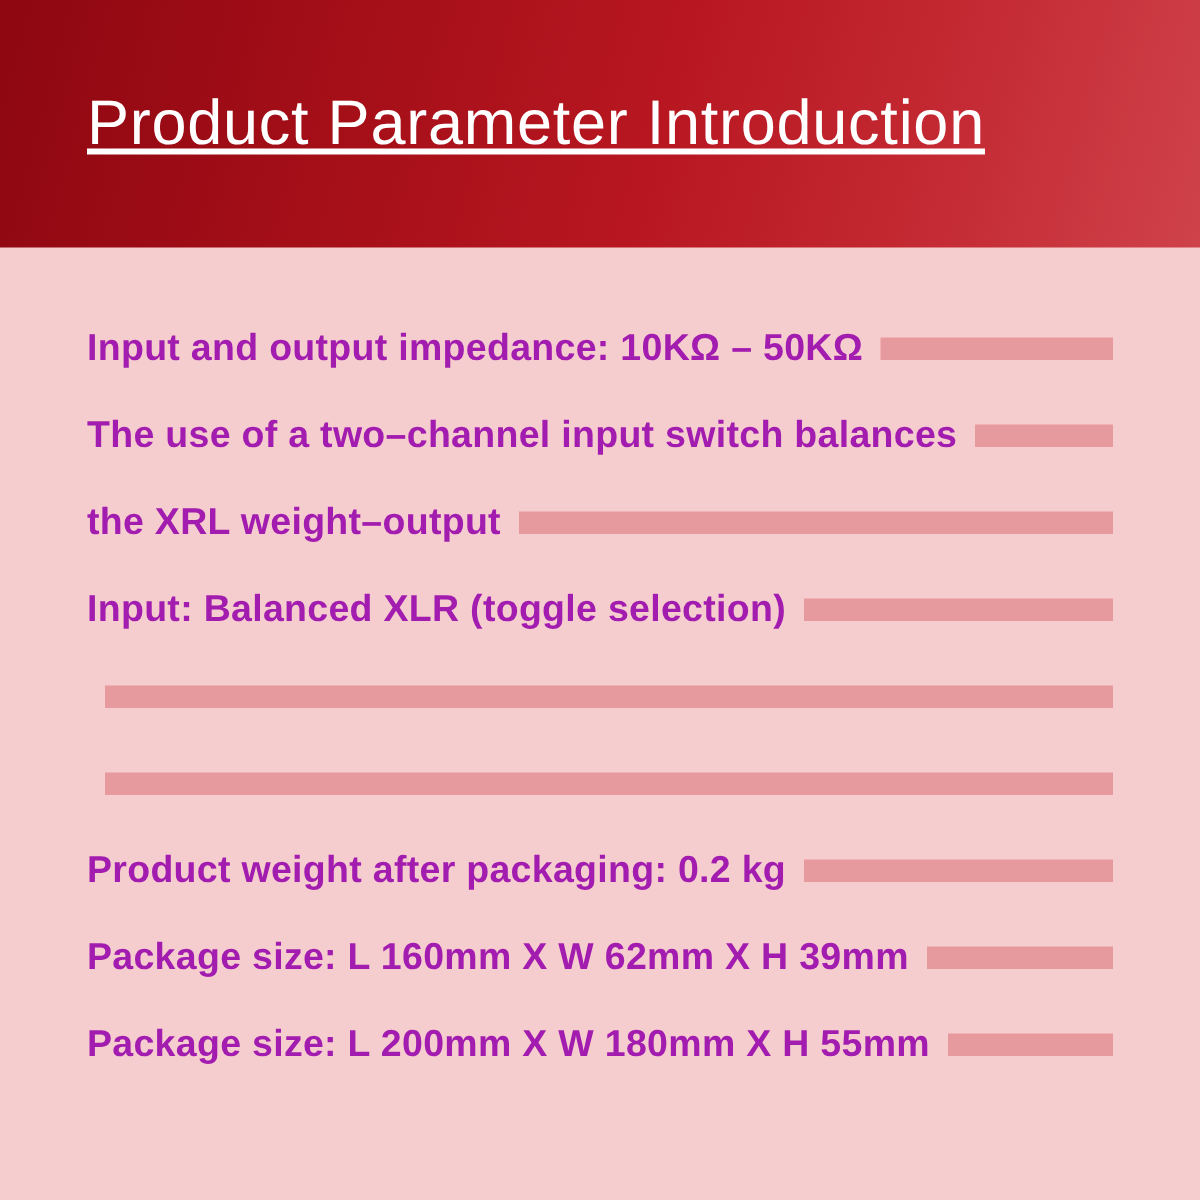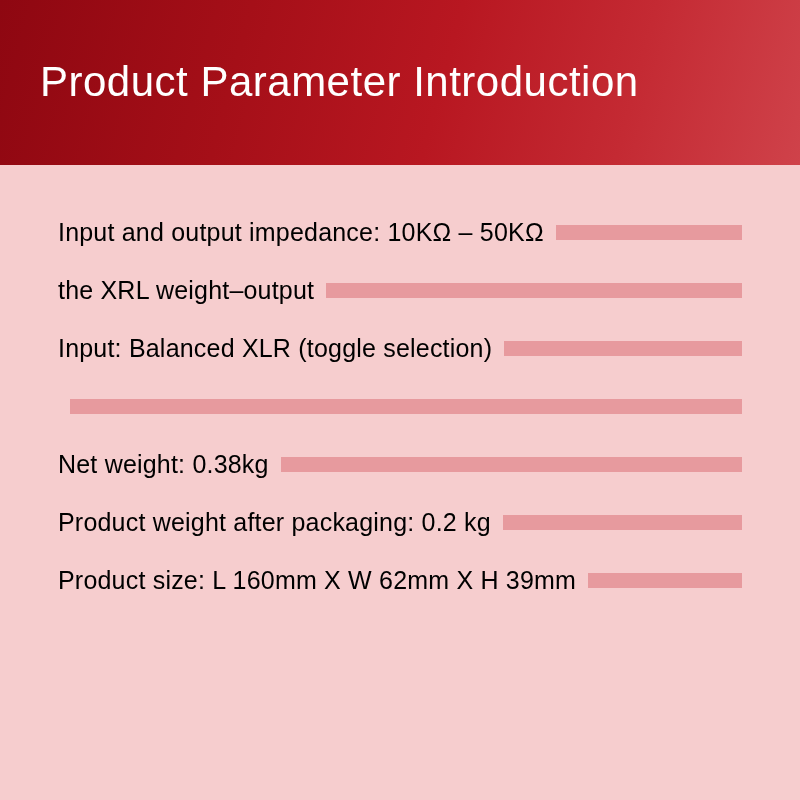--- a/index.html
+++ b/index.html
@@ -26,36 +26,37 @@
     height: 165px;
     background: linear-gradient(105deg, #8e0711 0%, #a50f18 30%, #b81721 55%, #c42a33 78%, #cf424a 100%);
     display: flex;
     align-items: center;
   }
   .header-title {
     color: #ffffff;
     font-size: 42px;
     font-weight: 400;
     letter-spacing: 0.5px;
-    padding-left: 40px;
+    padding-left: 58px;
     line-height: 1.1;
     white-space: nowrap;
+    text-decoration: underline;
   }
   .spec-list {
     padding: 38px 58px 0 58px;
   }
   .spec-row {
     display: flex;
     align-items: center;
     height: 58px;
   }
   .spec-text {
     font-size: 25px;
-    color: #000000;
-    font-weight: 400;
+    color: #a21caf;
+    font-weight: 700;
     white-space: nowrap;
     letter-spacing: 0.2px;
   }
   .spec-bar {
     flex: 1 1 auto;
     height: 15px;
     background: #e79a9e;
     margin-left: 12px;
     min-width: 4px;
   }
@@ -69,45 +70,52 @@
     <div class="header-title">Product Parameter Introduction</div>
   </div>
 
   <div class="spec-list">
 
     <div class="spec-row">
       <span class="spec-text">Input and output impedance: 10KΩ – 50KΩ</span>
       <span class="spec-bar"></span>
     </div>
 
+    <div class="spec-row">
+      <span class="spec-text">The use of a two–channel input switch balances</span>
+      <span class="spec-bar"></span>
+    </div>
 
     <div class="spec-row">
       <span class="spec-text">the XRL weight–output</span>
       <span class="spec-bar"></span>
     </div>
 
     <div class="spec-row">
       <span class="spec-text">Input: Balanced XLR (toggle selection)</span>
       <span class="spec-bar"></span>
     </div>
 
     <div class="spec-row">
       <span class="spec-bar"></span>
     </div>
 
     <div class="spec-row">
-      <span class="spec-text">Net weight: 0.38kg</span>
       <span class="spec-bar"></span>
     </div>
 
     <div class="spec-row">
       <span class="spec-text">Product weight after packaging: 0.2 kg</span>
       <span class="spec-bar"></span>
     </div>
 
     <div class="spec-row">
-      <span class="spec-text">Product size: L 160mm X W 62mm X H 39mm</span>
+      <span class="spec-text">Package size: L 160mm X W 62mm X H 39mm</span>
       <span class="spec-bar"></span>
     </div>
 
+    <div class="spec-row">
+      <span class="spec-text">Package size: L 200mm X W 180mm X H 55mm</span>
+      <span class="spec-bar"></span>
+    </div>
 
   </div>
 </div>
 
 </body></html>

